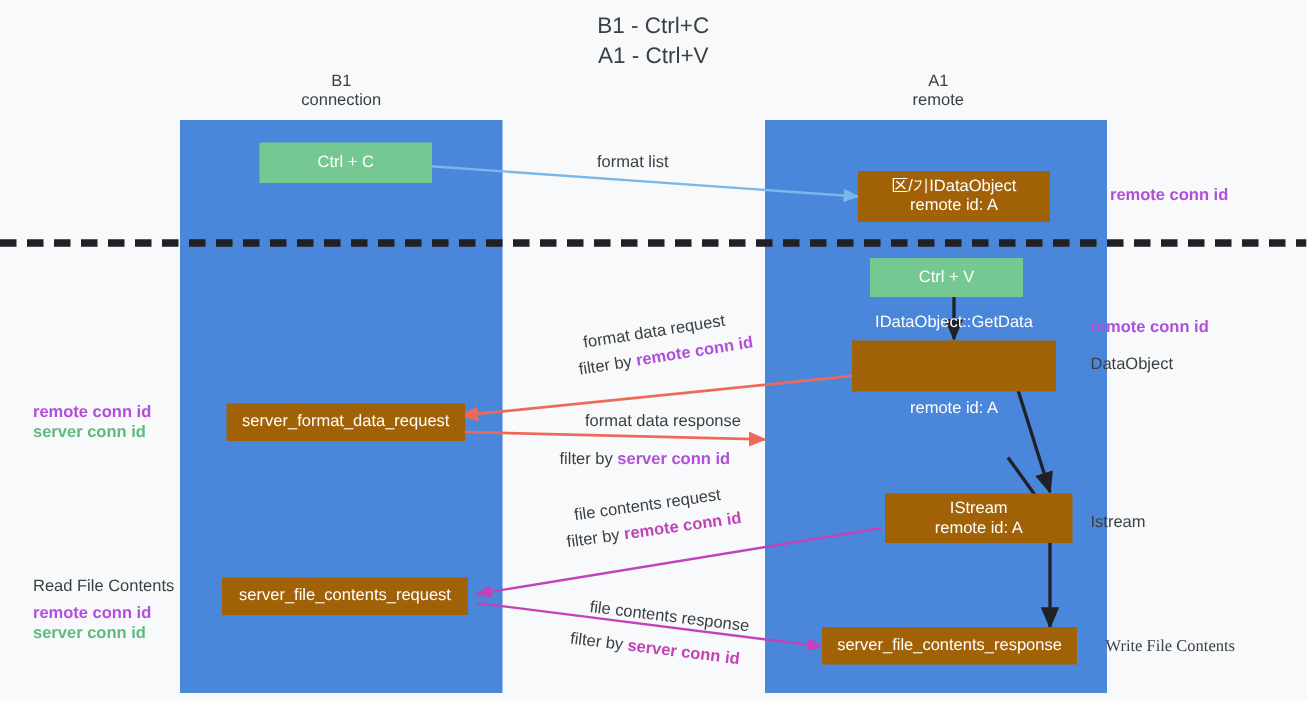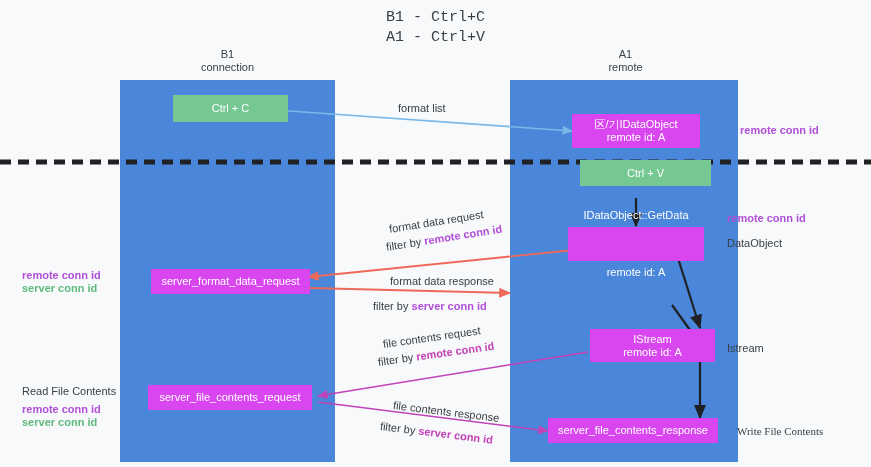--- a/index.html
+++ b/index.html
@@ -22,37 +22,37 @@
   }
 
   
   .node{
     position:absolute;display:flex;flex-direction:column;
     align-items:center;justify-content:center;
     color:#ffffff;font-size:11px;line-height:13px;text-align:center;
     box-sizing:border-box;padding:2px 4px;
   }
   .node.green{background:#76c893;}
-  .node.orange{background:#d946ef;}
+  .node.orange{background:#a16207;}
   .node .l2{font-size:11px;line-height:13px;}
 
   
   .txt{position:absolute;font-size:11px;line-height:14px;color:#3c4043;white-space:nowrap;}
   .purple{color:#b14fd8;font-weight:bold;}
   .green-t{color:#5fba7d;font-weight:bold;}
   .magenta{color:#c243b8;font-weight:bold;}
 
   .rot-a{transform:rotate(-9deg);transform-origin:left top;}
   .rot-b{transform:rotate(7deg);transform-origin:left top;}
   .rot-c{transform:rotate(-8deg);transform-origin:left top;}
 
   
   .title{
     position:absolute;width:871px;text-align:center;
-    font-size:15px;line-height:20px;color:#3c4043;font-family:Liberation Mono, monospace;
+    font-size:15px;line-height:20px;color:#3c4043;
   }
 </style>
 </head>
 <body>
 
 <div id="stage">
 
   <div class="title" style="left:0;top:8px;">
     <div>B1 - Ctrl+C</div>
     <div>A1 - Ctrl+V</div>
@@ -109,21 +109,21 @@
 
   <div class="node green" style="left:160px;top:95px;width:115px;height:27px;margin-left:13px;">
     <div>Ctrl + C</div>
   </div>
 
   <div class="node orange" style="left:572px;top:114px;width:128px;height:34px;">
     <div>区/기IDataObject</div>
     <div class="l2">remote id: A</div>
   </div>
 
-  <div class="node green" style="left:580px;top:160px;width:131px;height:26px;">
+  <div class="node green" style="left:580px;top:172px;width:102px;height:26px;">
     <div>Ctrl + V</div>
   </div>
 
   <div class="node orange" style="left:568px;top:227px;width:136px;height:34px;gap:44px;">
     <div>IDataObject::GetData</div>
     <div class="l2">remote id: A</div>
   </div>
 
   <div class="node orange" style="left:151px;top:269px;width:159px;height:25px;">
     <div>server_format_data_request</div>

